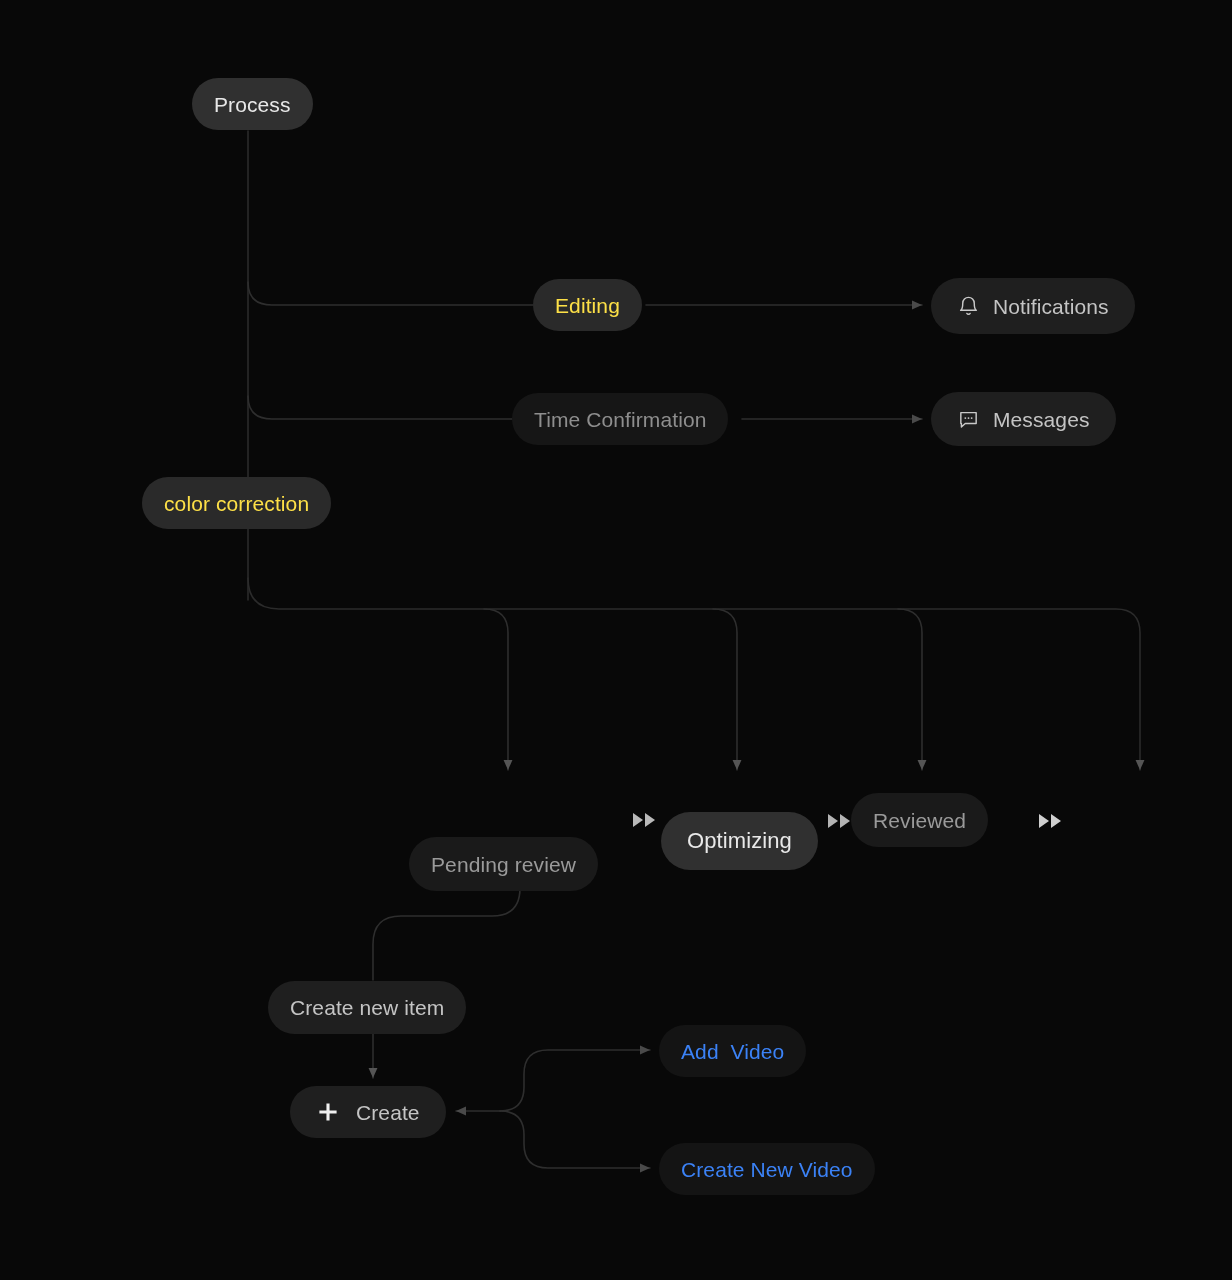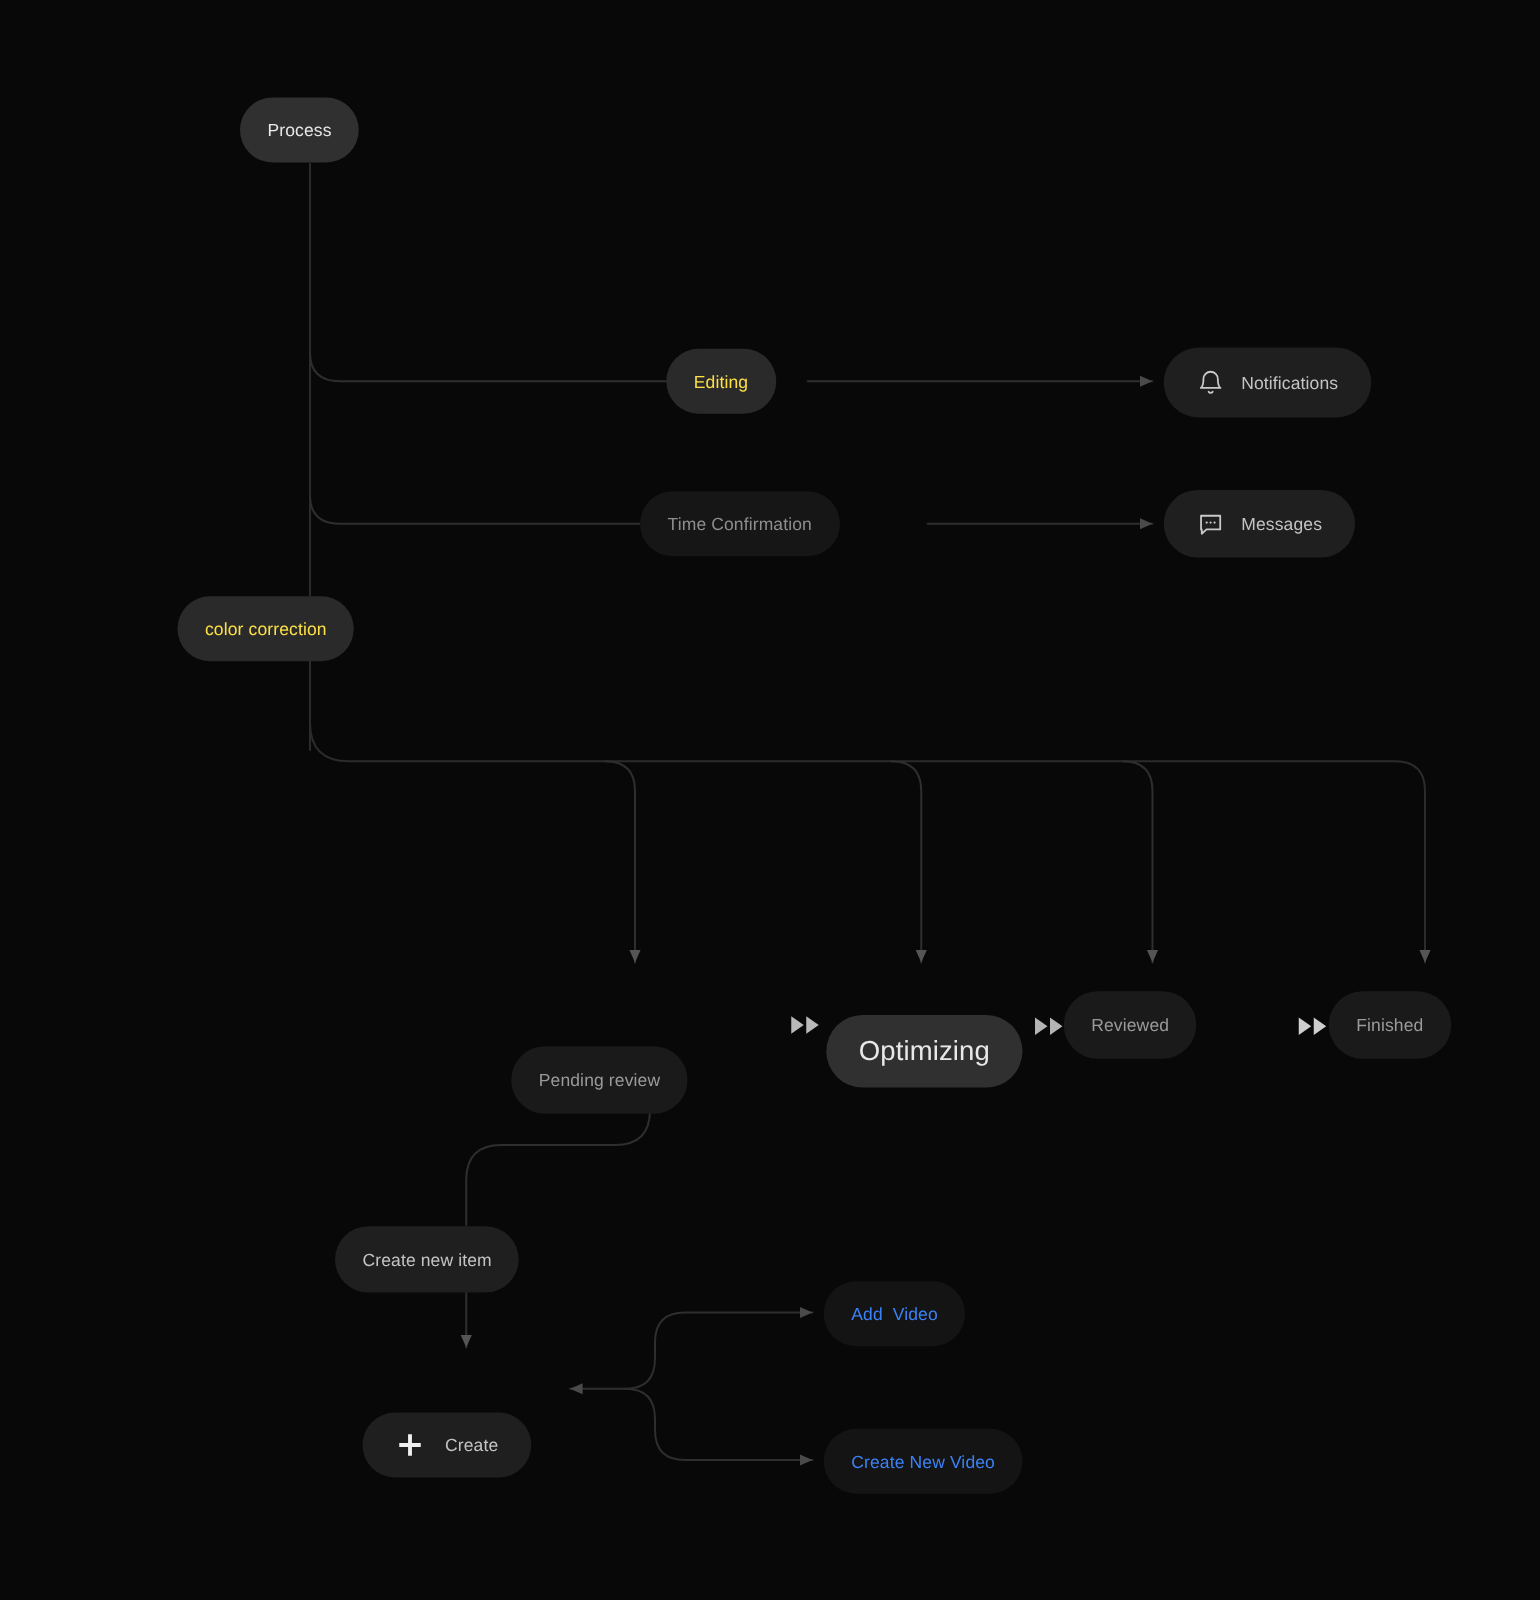--- a/index.html
+++ b/index.html
@@ -37,21 +37,21 @@
   .node {
     position: absolute;
     display: flex;
     align-items: center;
     justify-content: center;
     gap: 13px;
     box-sizing: border-box;
     border-radius: 999px;
     background: #1d1d1d;
     color: #b6b6b6;
-    font-size: 14px;
+    font-size: 21px;
     letter-spacing: 0.1px;
     white-space: nowrap;
     line-height: 1;
     padding: 0 22px;
     height: 52px;
   }
 
   
   .tone-bright {
     background: #303030;
@@ -216,29 +216,26 @@
     <span class="node-label">Reviewed</span>
   </div>
 
   <div class="ff" style="left:1038px; top:811px;">
     <svg width="26" height="16" viewBox="0 0 26 16">
       <path d="M1 1 L11 8 L1 15 z" fill="#cfcfcf"></path>
       <path d="M13 1 L23 8 L13 15 z" fill="#cfcfcf"></path>
     </svg>
   </div>
 
-  <div class="node tone-dim" style="left:1063px; top:793px; height:54px;">
-    <span class="node-label">Finished</span>
-  </div>
 
   <div class="node tone-soft" style="left:268px; top:981px; height:53px;">
     <span class="node-label">Create new item</span>
   </div>
 
-  <div class="node tone-soft" style="left:290px; top:1086px; height:52px; padding:0 26px; gap:16px;margin-top:44px;">
+  <div class="node tone-soft" style="left:290px; top:1086px; height:52px; padding:0 26px; gap:16px;">
     <span class="icon">
       <svg width="24" height="24" viewBox="0 0 24 24">
         <path d="M12 3.4 L12 20.6 M3.4 12 L20.6 12" stroke="#f0f0f0" stroke-width="3.1" stroke-linecap="butt"></path>
       </svg>
     </span>
     <span class="node-label">Create</span>
   </div>
 
   <div class="node tone-darker" style="left:659px; top:1025px; height:52px;">
     <span class="node-label">Add  Video</span>

